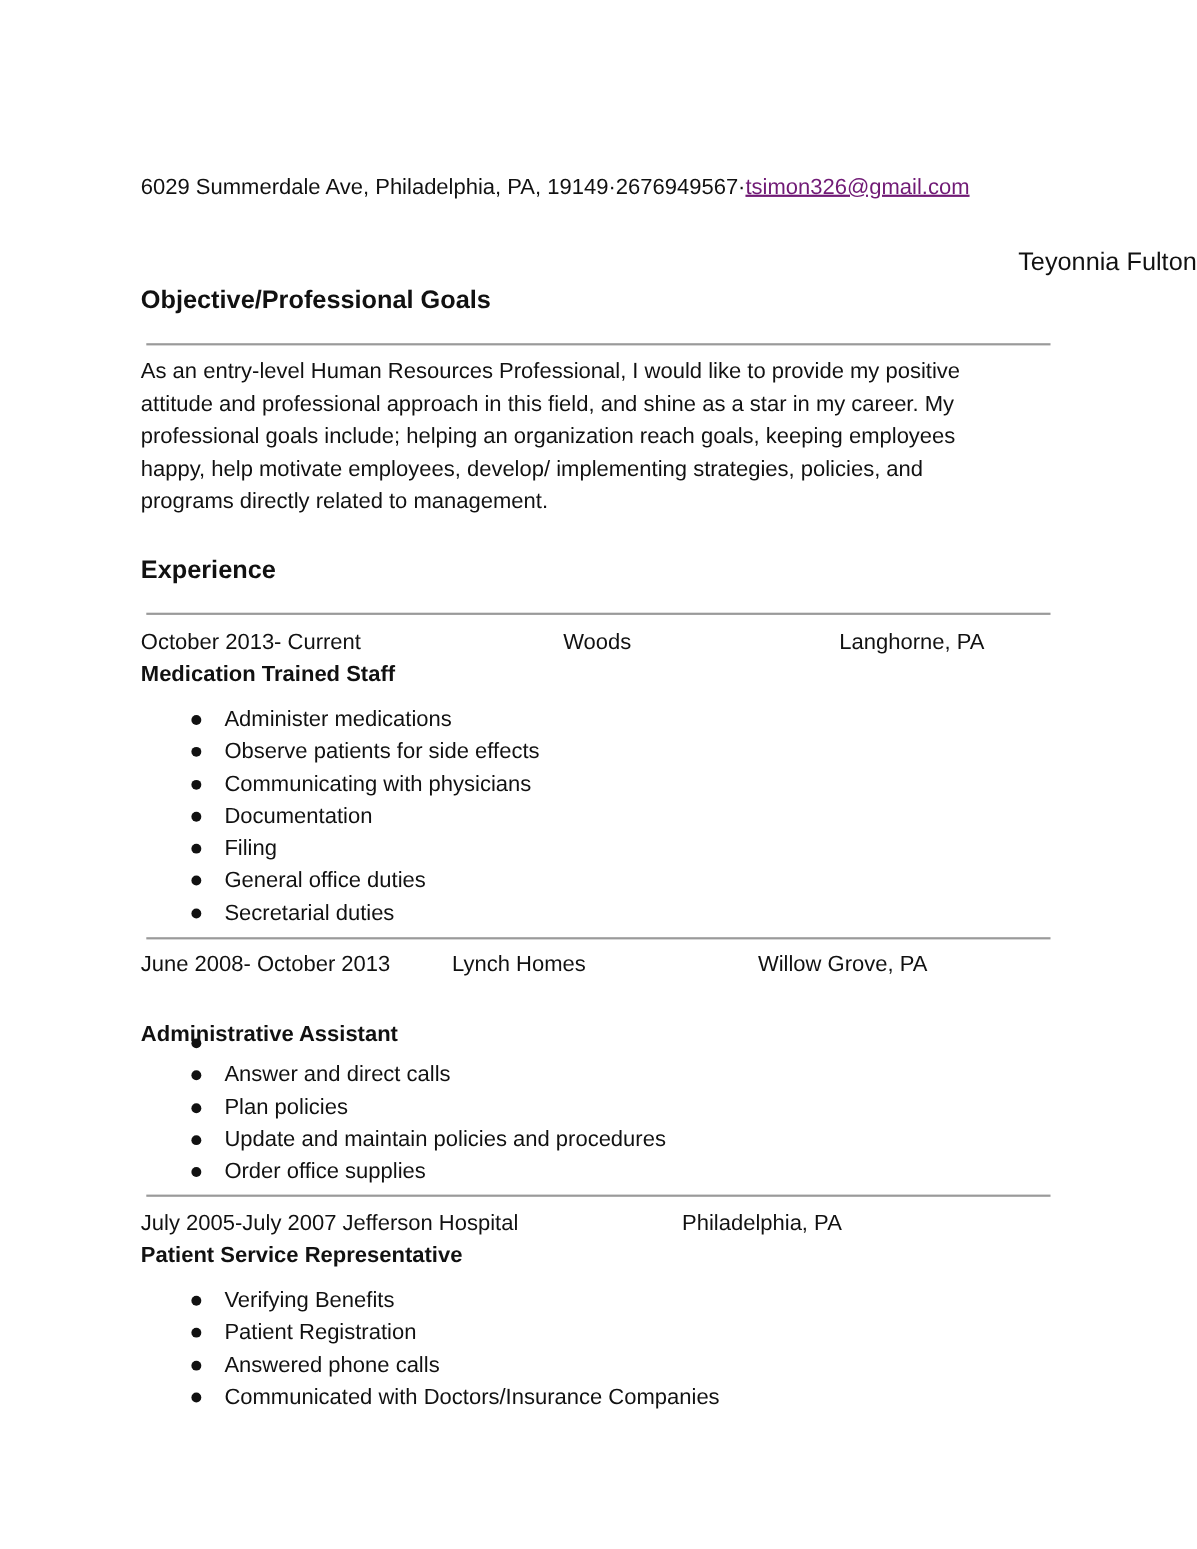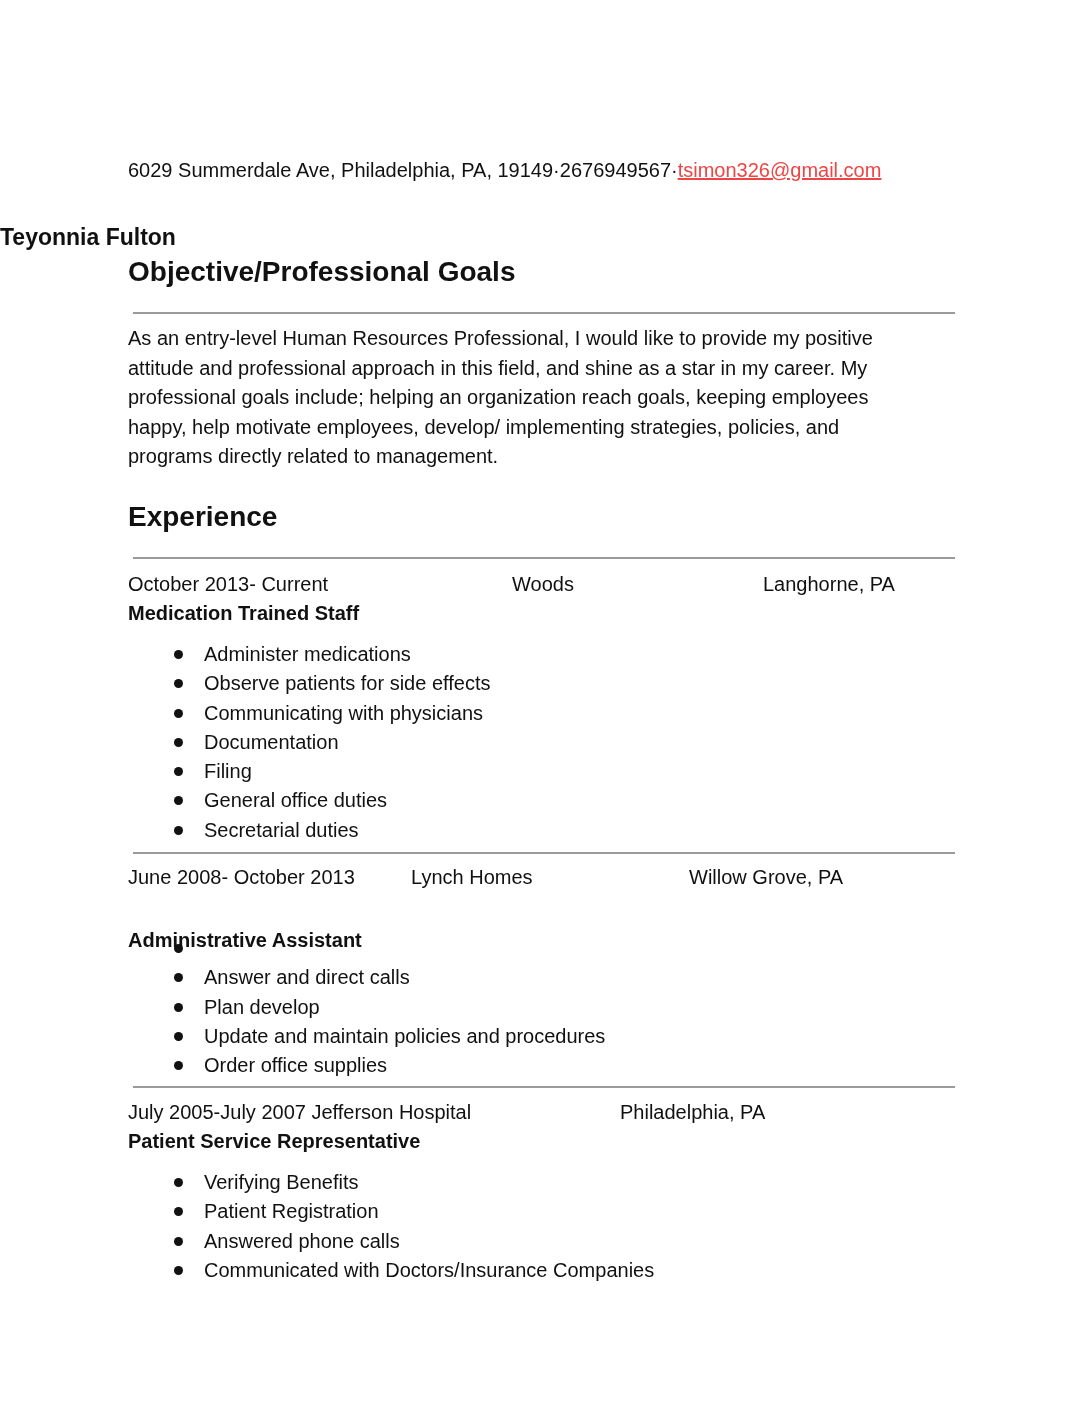--- a/index.html
+++ b/index.html
@@ -14,31 +14,31 @@
       overflow: hidden;
       font-family: "Liberation Sans", "DejaVu Sans", sans-serif;
       color: #111111;
     }
     .abs { position: absolute; white-space: nowrap; }
     .contact {
       left: 128px; top: 157px;
       font-size: 20px; line-height: 26px;
     }
     .contact a {
-      color: #ef4444;
+      color: #701a75;
       text-decoration: underline;
     }
     .name {
       left: 0; width: 1088px; top: 223px;
-      text-align: left;
-      font-size: 23px; font-weight: bold; line-height: 28px;
+      text-align: right;
+      font-size: 23px; font-weight: normal; line-height: 28px;
     }
     .h2 {
       left: 128px;
-      font-size: 28px; font-weight: bold; line-height: 28px;
+      font-size: 23px; font-weight: bold; line-height: 28px;
     }
     .rule {
       position: absolute;
       left: 133px; width: 822px;
       height: 0;
       border-top: 2px solid #9a9a9a;
     }
     .para {
       position: absolute;
       left: 128px; top: 324px;
@@ -115,21 +115,21 @@
 <div class="rule" style="top:852px;"></div>
 
 <div>
   <div class="abs row" style="left:128px; top:864px;">June 2008- October 2013</div>
   <div class="abs row" style="left:411px; top:864px;">Lynch Homes</div>
   <div class="abs row" style="left:689px; top:864px;">Willow Grove, PA</div>
   <div class="abs title" style="top:893px;margin-top:34px;">Administrative Assistant</div>
   <ul class="bullets" style="top:923px;">
     <li><span class="dot"></span></li>
     <li><span class="dot"></span><span>Answer and direct calls</span></li>
-    <li><span class="dot"></span><span>Plan develop</span></li>
+    <li><span class="dot"></span><span>Plan policies</span></li>
     <li><span class="dot"></span><span>Update and maintain policies and procedures</span></li>
     <li><span class="dot"></span><span>Order office supplies</span></li>
   </ul>
 </div>
 
 <div class="rule" style="top:1086px;"></div>
 
 <div>
   <div class="abs row" style="left:128px; top:1099px;"><span>July 2005-July 2007</span> <span>Jefferson Hospital</span></div>
   <div class="abs row" style="left:620px; top:1099px;">Philadelphia, PA</div>

